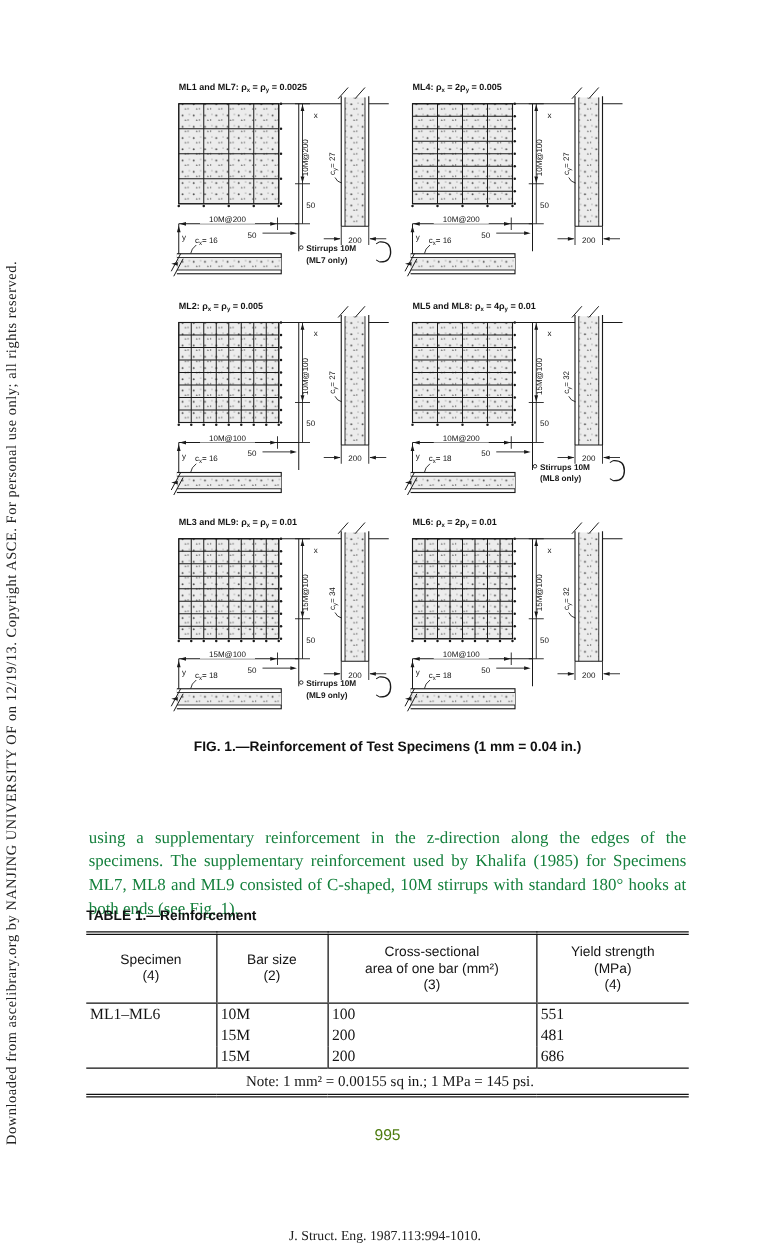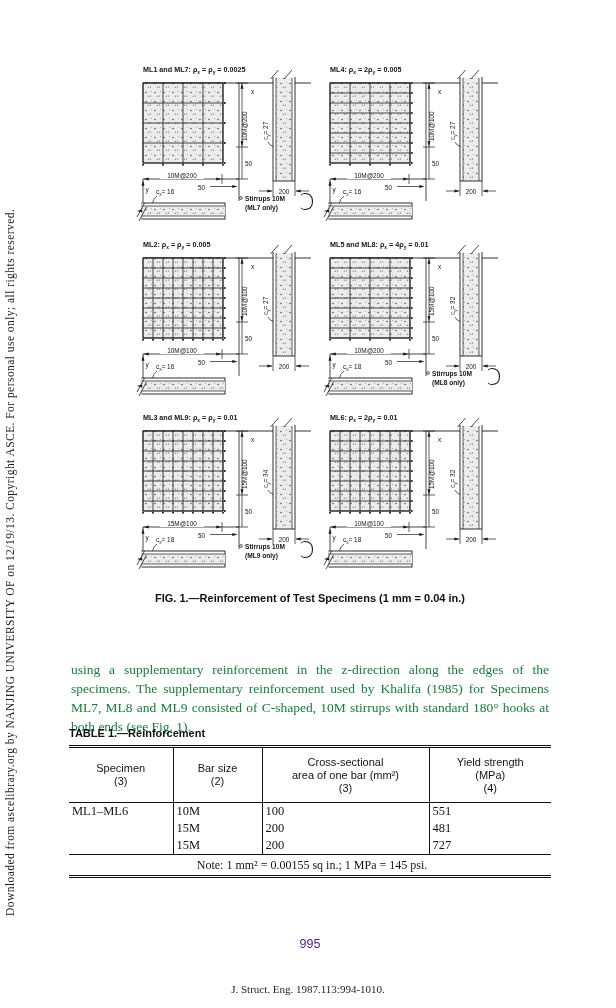--- a/index.html
+++ b/index.html
@@ -23,21 +23,21 @@
         border-top:3px double #111;border-bottom:3px double #111;}
   table.reinf th{font:11px/13px "Liberation Sans",sans-serif;font-weight:normal;text-align:center;
         vertical-align:middle;height:52px;border-bottom:1px solid #111;white-space:pre-line;padding:1px 3px;}
   table.reinf td{font:12.5px/17px "Liberation Serif",serif;height:17px;padding:0 3px;}
   table.reinf th+th, table.reinf td.sep{border-left:1px solid #111;}
   table.reinf col.c1{width:104px}table.reinf col.c2{width:89px}
   table.reinf col.c3{width:167px}table.reinf col.c4{width:122px}
   table.reinf tfoot td{border-top:1px solid #111;border-left:none;text-align:center;
         font:12px/19px "Liberation Serif",serif;height:20px;padding-left:7px;}
   .pagenum{position:absolute;left:69px;top:901px;width:482px;text-align:center;
-        font:12.5px "Liberation Sans",sans-serif;color:#4c1d95;margin-top:36px;}
+        font:12.5px "Liberation Sans",sans-serif;color:#4d7c0f;}
   .footer{position:absolute;left:0;top:983px;width:616px;text-align:center;
         font:11px "Liberation Serif",serif;color:#222;}
 </style>
 </head>
 <body>
 
 <div class="page">
   <div class="sidebar">Downloaded from ascelibrary.org by NANJING UNIVERSITY OF on 12/19/13. Copyright ASCE. For personal use only; all rights reserved.</div>
   <div id="figure">
       <div class="panel" style="left: 135px; top: 63px;"><svg width="190" height="164" viewBox="0 0 190 164">
@@ -654,21 +654,21 @@
   <table class="reinf">
     <colgroup>
         <col class="c1">
         <col class="c2">
         <col class="c3">
         <col class="c4">
       </colgroup>
     <thead>
         <tr id="thead-row">
           <th>Specimen
-(3)</th>
+(4)</th>
           <th>Bar size
 (2)</th>
           <th>Cross-sectional
 area of one bar (mm²)
 (3)</th>
           <th>Yield strength
 (MPa)
 (4)</th>
         </tr>
       </thead>
@@ -682,21 +682,21 @@
         <tr>
           <td></td>
           <td class="sep">15M</td>
           <td class="sep">200</td>
           <td class="sep">481</td>
         </tr>
         <tr>
           <td></td>
           <td class="sep">15M</td>
           <td class="sep">200</td>
-          <td class="sep">727</td>
+          <td class="sep">686</td>
         </tr>
       </tbody>
     <tfoot>
         <tr>
           <td colspan="4">Note: 1 mm² = 0.00155 sq in.; 1 MPa = 145 psi.</td>
         </tr>
       </tfoot>
   </table>
   <div class="pagenum">995</div>
   <div class="footer">J. Struct. Eng. 1987.113:994-1010.</div>

